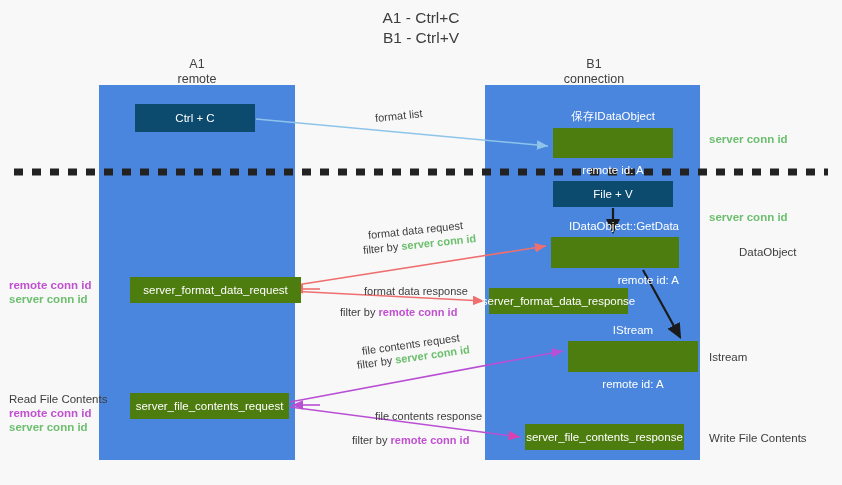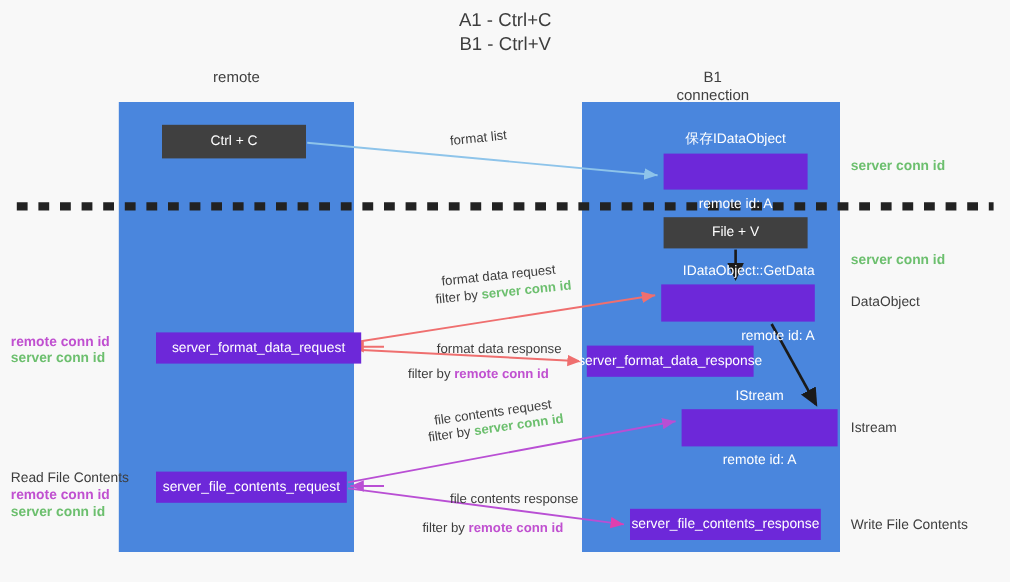--- a/index.html
+++ b/index.html
@@ -42,22 +42,22 @@
   #title span{display:block;}
 
   
   .node{
     position:absolute;display:flex;flex-direction:column;
     align-items:center;justify-content:center;
     color:#ffffff;font-size:11.5px;line-height:14px;text-align:center;
     box-sizing:border-box;
   }
   .node .l2{display:block;margin-top:40px;}
-  .green{background:#404040;}
-  .orange{background:#6d28d9;}
+  .green{background:#0c4a6e;}
+  .orange{background:#4d7c0f;}
 
   #n-ctrlc{left:135px;top:104px;width:120px;height:28px;}
   #n-save{left:553px;top:128px;width:120px;height:30px;}
   #n-ctrlv{left:553px;top:181px;width:120px;height:26px;}
   #n-getdata{left:551px;top:237px;width:128px;height:31px;align-items:flex-end;}
   #n-fdreq{left:130px;top:277px;width:171px;height:26px;}
   #n-fdresp{left:489px;top:288px;width:139px;height:26px;}
   #n-istream{left:568px;top:341px;width:130px;height:31px;}
   #n-fcreq{left:130px;top:393px;width:159px;height:26px;}
   #n-fcresp{left:525px;top:424px;width:159px;height:26px;}
@@ -80,21 +80,21 @@
   #lbl-fcresp2{left:352px;top:434px;}
 
   
   .side{position:absolute;font-size:11.5px;line-height:14px;z-index:4;white-space:nowrap;}
   .side .g{color:#6cbf6e;font-weight:bold;display:block;}
   .side .m{color:#c050d0;font-weight:bold;display:block;}
   .side .n{color:#3d3d3d;display:block;}
 
   #side-sc1{left:709px;top:132px;}
   #side-sc2{left:709px;top:210px;}
-  #side-dataobject{left:709px;top:245px;}
+  #side-dataobject{left:739px;top:245px;}
   #side-istream{left:709px;top:350px;}
   #side-write{left:709px;top:431px;text-align:center;}
   #side-conn1{left:9px;top:278px;}
   #side-read{left:9px;top:392px;}
 </style>
 </head>
 <body>
 
 <div id="stage">
 
@@ -184,20 +184,21 @@
   </div>
 
   <div id="text-layer" class="layer" style="pointer-events:none;">
 
     <div id="title">
       <span>A1 - Ctrl+C</span>
       <span>B1 - Ctrl+V</span>
     </div>
 
     <div class="col-header" id="hdr-a1">
+      <span class="name">A1</span>
       <span class="sub">remote</span>
     </div>
     <div class="col-header" id="hdr-b1">
       <span class="name">B1</span>
       <span class="sub">connection</span>
     </div>
 
     <div class="elabel rot-up" id="lbl-formatlist">
       <span>format list</span>
     </div>

